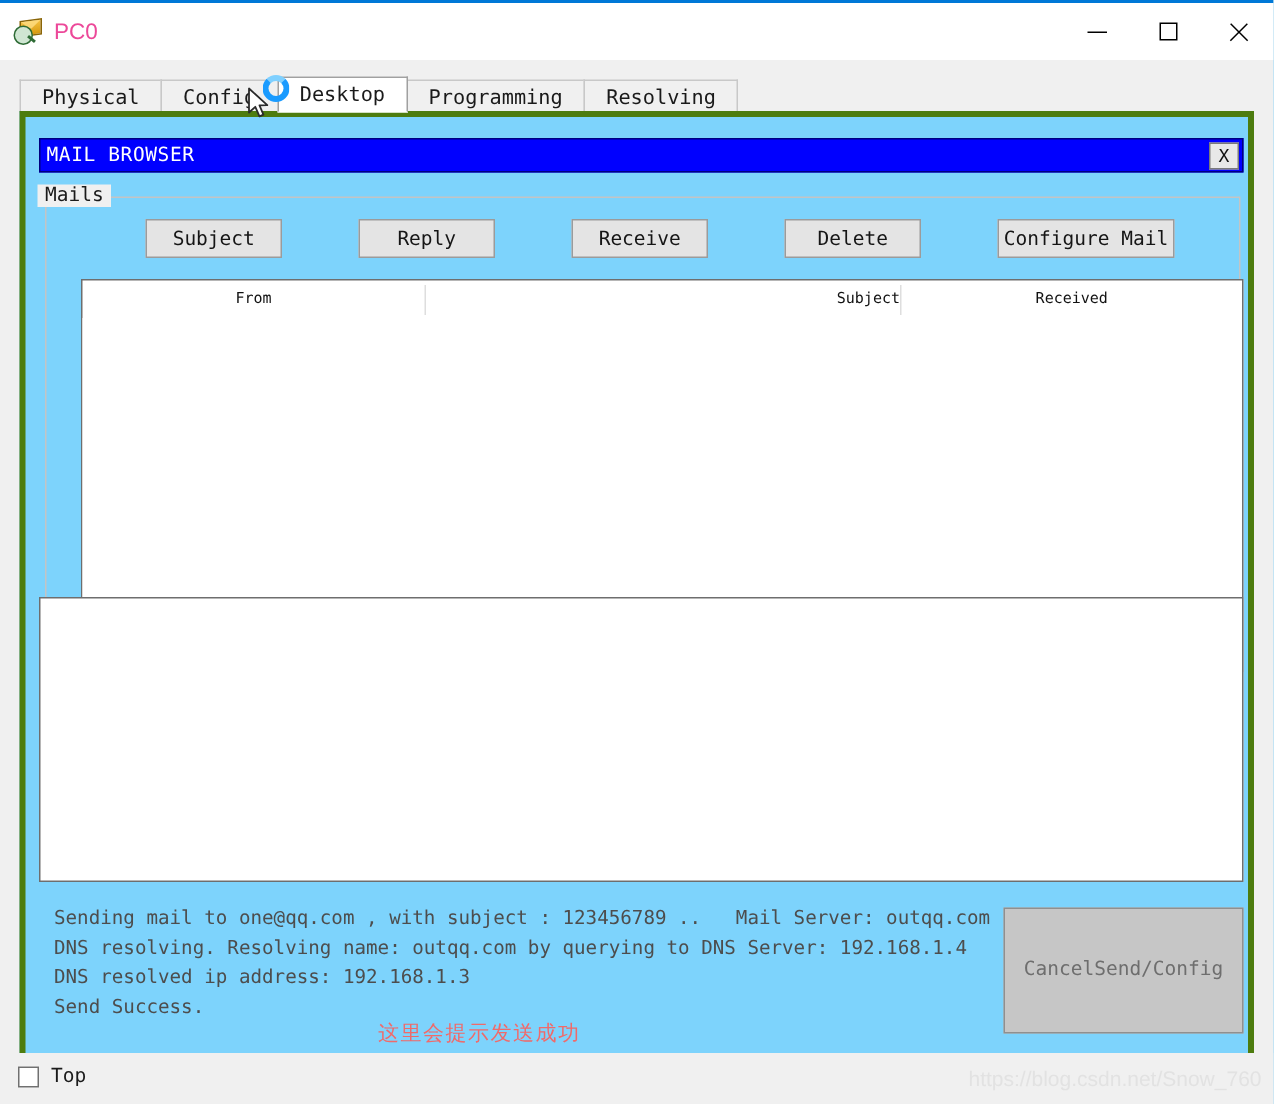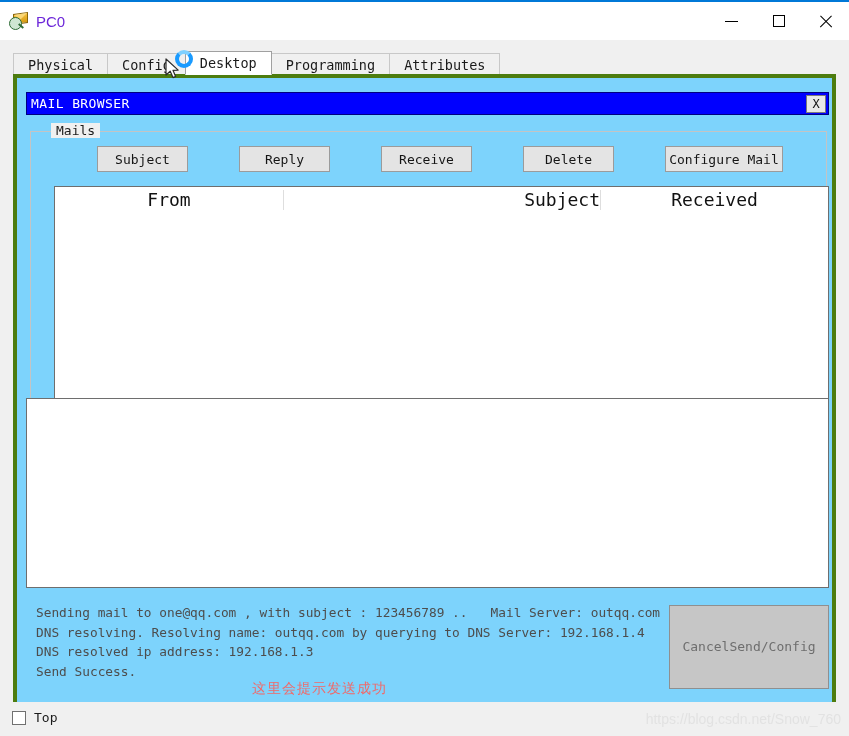--- a/index.html
+++ b/index.html
@@ -66,21 +66,21 @@
   .app-icon .handle {
     position: absolute;
     left: 9px; top: 13px;
     width: 6px; height: 2px;
     background: #2e6b35;
     transform: rotate(40deg);
   }
   .win-title {
     margin-left: 9px;
     font-size: 15px;
-    color: #6d28d9;
+    color: #ec4899;
     font-family: "Liberation Sans", sans-serif;
   }
   .win-btns {
     position: absolute;
     right: 0; top: 0;
     height: 38px;
     display: flex;
   }
   .win-btn {
     width: 47px; height: 38px;
@@ -193,21 +193,21 @@
   
   .group {
     position: absolute;
     left: 13px; top: 53px;
     width: 797px; height: 270px;
     border: 1px solid #c4c4c4;
     box-sizing: border-box;
   }
   .group-label {
     position: absolute;
-    left: 34px; top: 45px;
+    left: 8px; top: 45px;
     background: #f0f0f0;
     padding: 0 5px;
     font-family: "DejaVu Sans Mono", monospace;
     font-size: 13px;
     color: #1b1b1b;
   }
 
   .btnrow {
     position: absolute;
     left: 0; top: 68px;
@@ -244,21 +244,21 @@
     height: 25px;
     width: 100%;
   }
   .ml-col {
     position: absolute;
     top: 0;
     height: 25px;
     line-height: 25px;
     text-align: center;
     font-family: "DejaVu Sans Mono", monospace;
-    font-size: 18px;
+    font-size: 10px;
     color: #111;
   }
   .ml-div {
     position: absolute;
     top: 3px;
     width: 1px; height: 20px;
     background: #dedede;
   }
   .ml-body { width: 100%; height: 216px; background: #fff; }
 
@@ -420,21 +420,21 @@
           <span class="glyph-close"></span>
         </div>
     </div>
   </div>
 
   <div class="tabstrip">
     <div class="tab">Physical</div>
     <div class="tab">Config</div>
     <div class="tab active">Desktop</div>
     <div class="tab">Programming</div>
-    <div class="tab">Attributes</div>
+    <div class="tab">Resolving</div>
   </div>
 
   <div class="panel">
 
     <div class="mb-titlebar">
       <span class="mb-title-text">MAIL BROWSER</span>
       <div class="mb-close">X</div>
     </div>
 
     <div class="group"></div>

